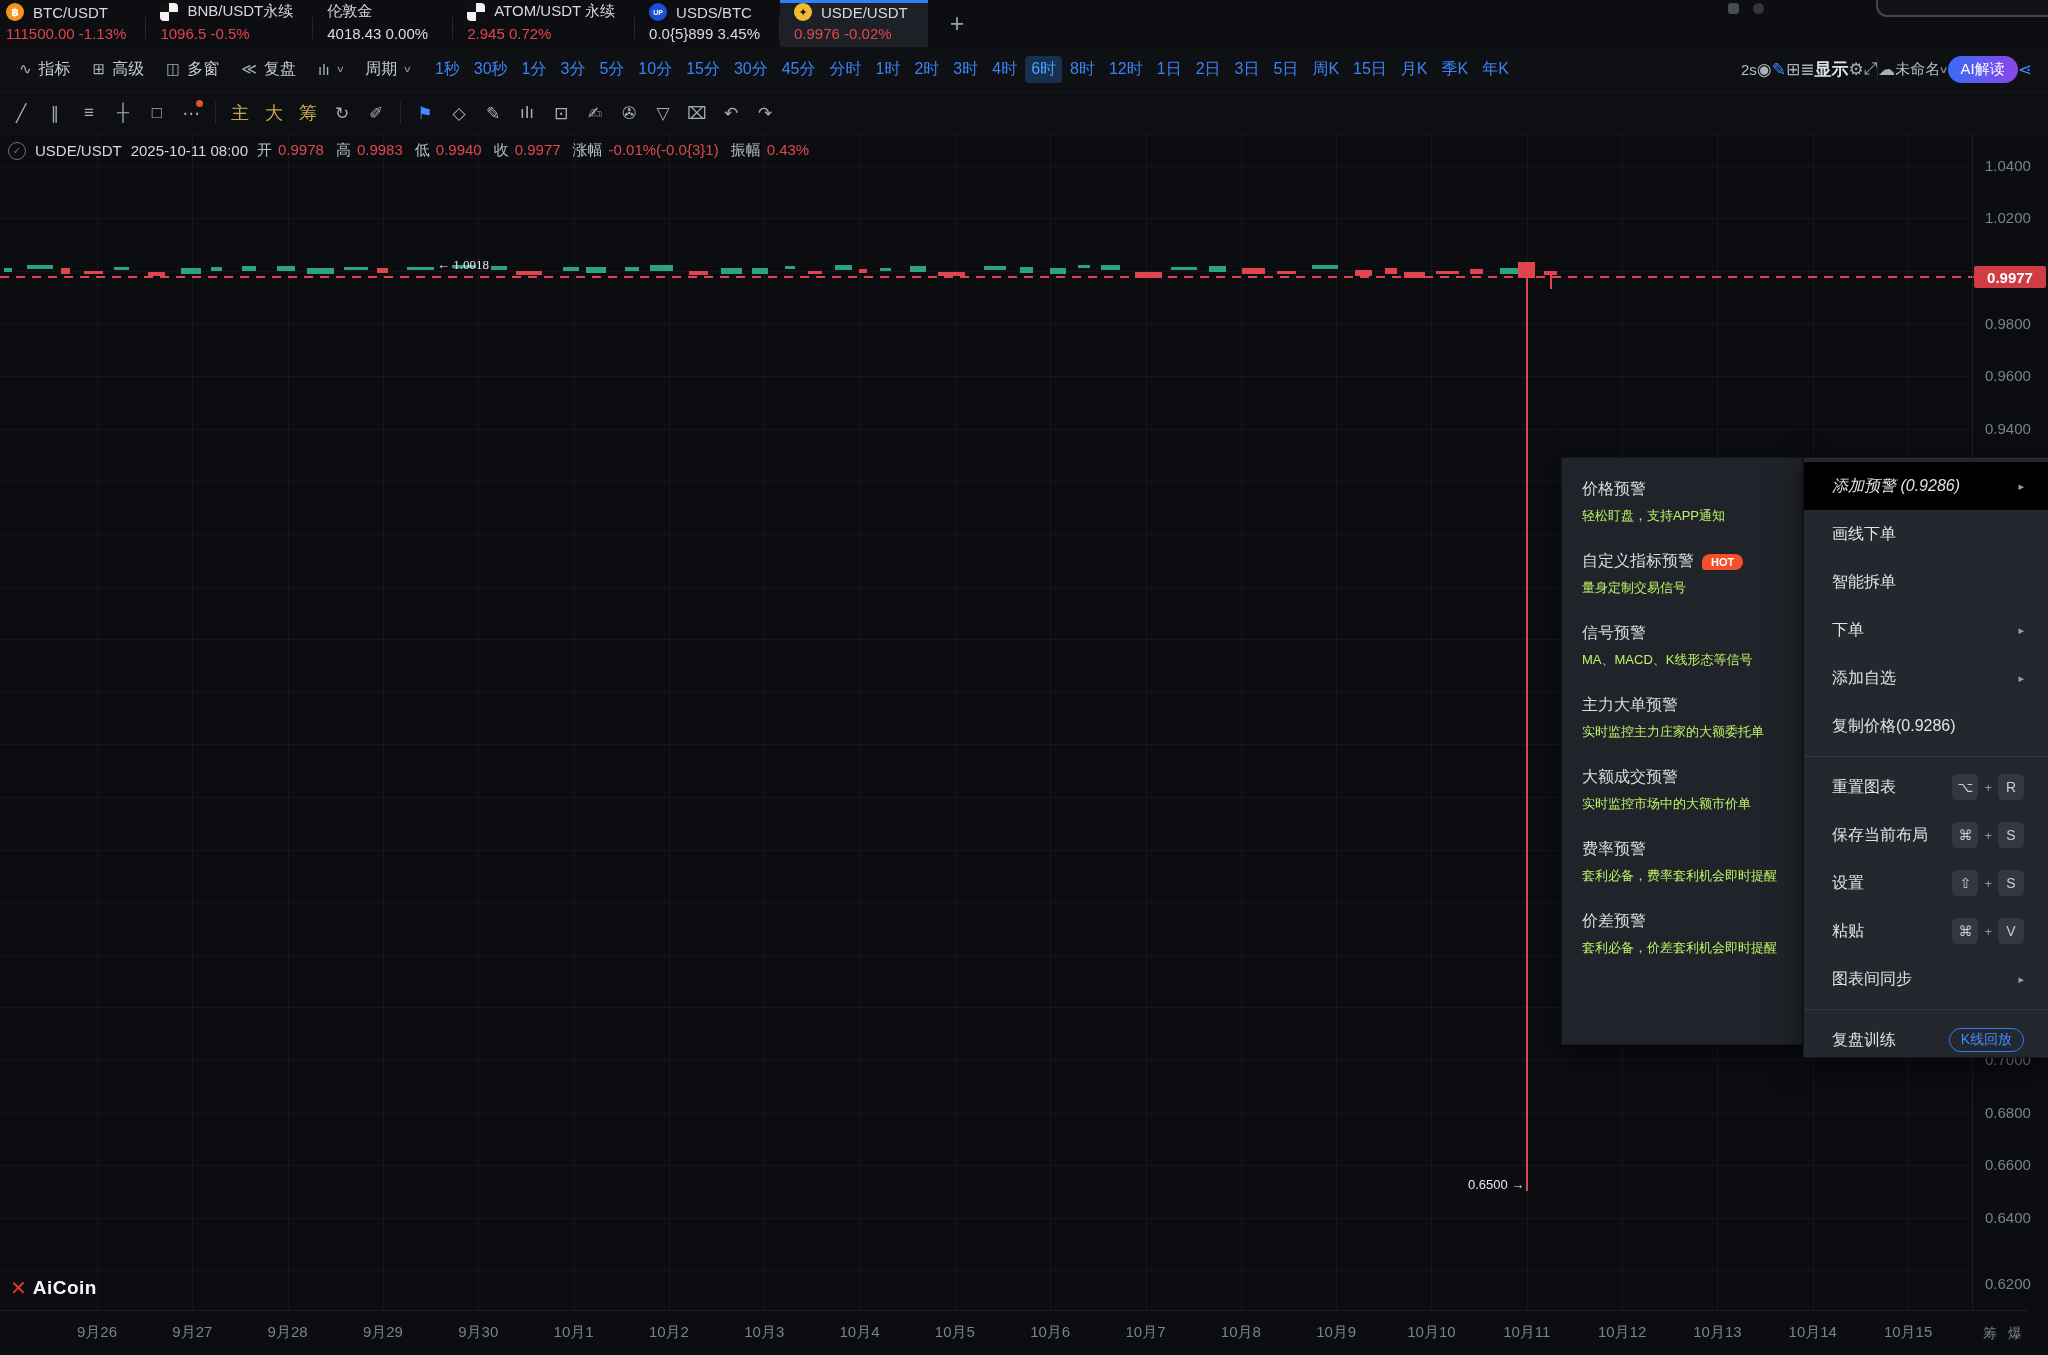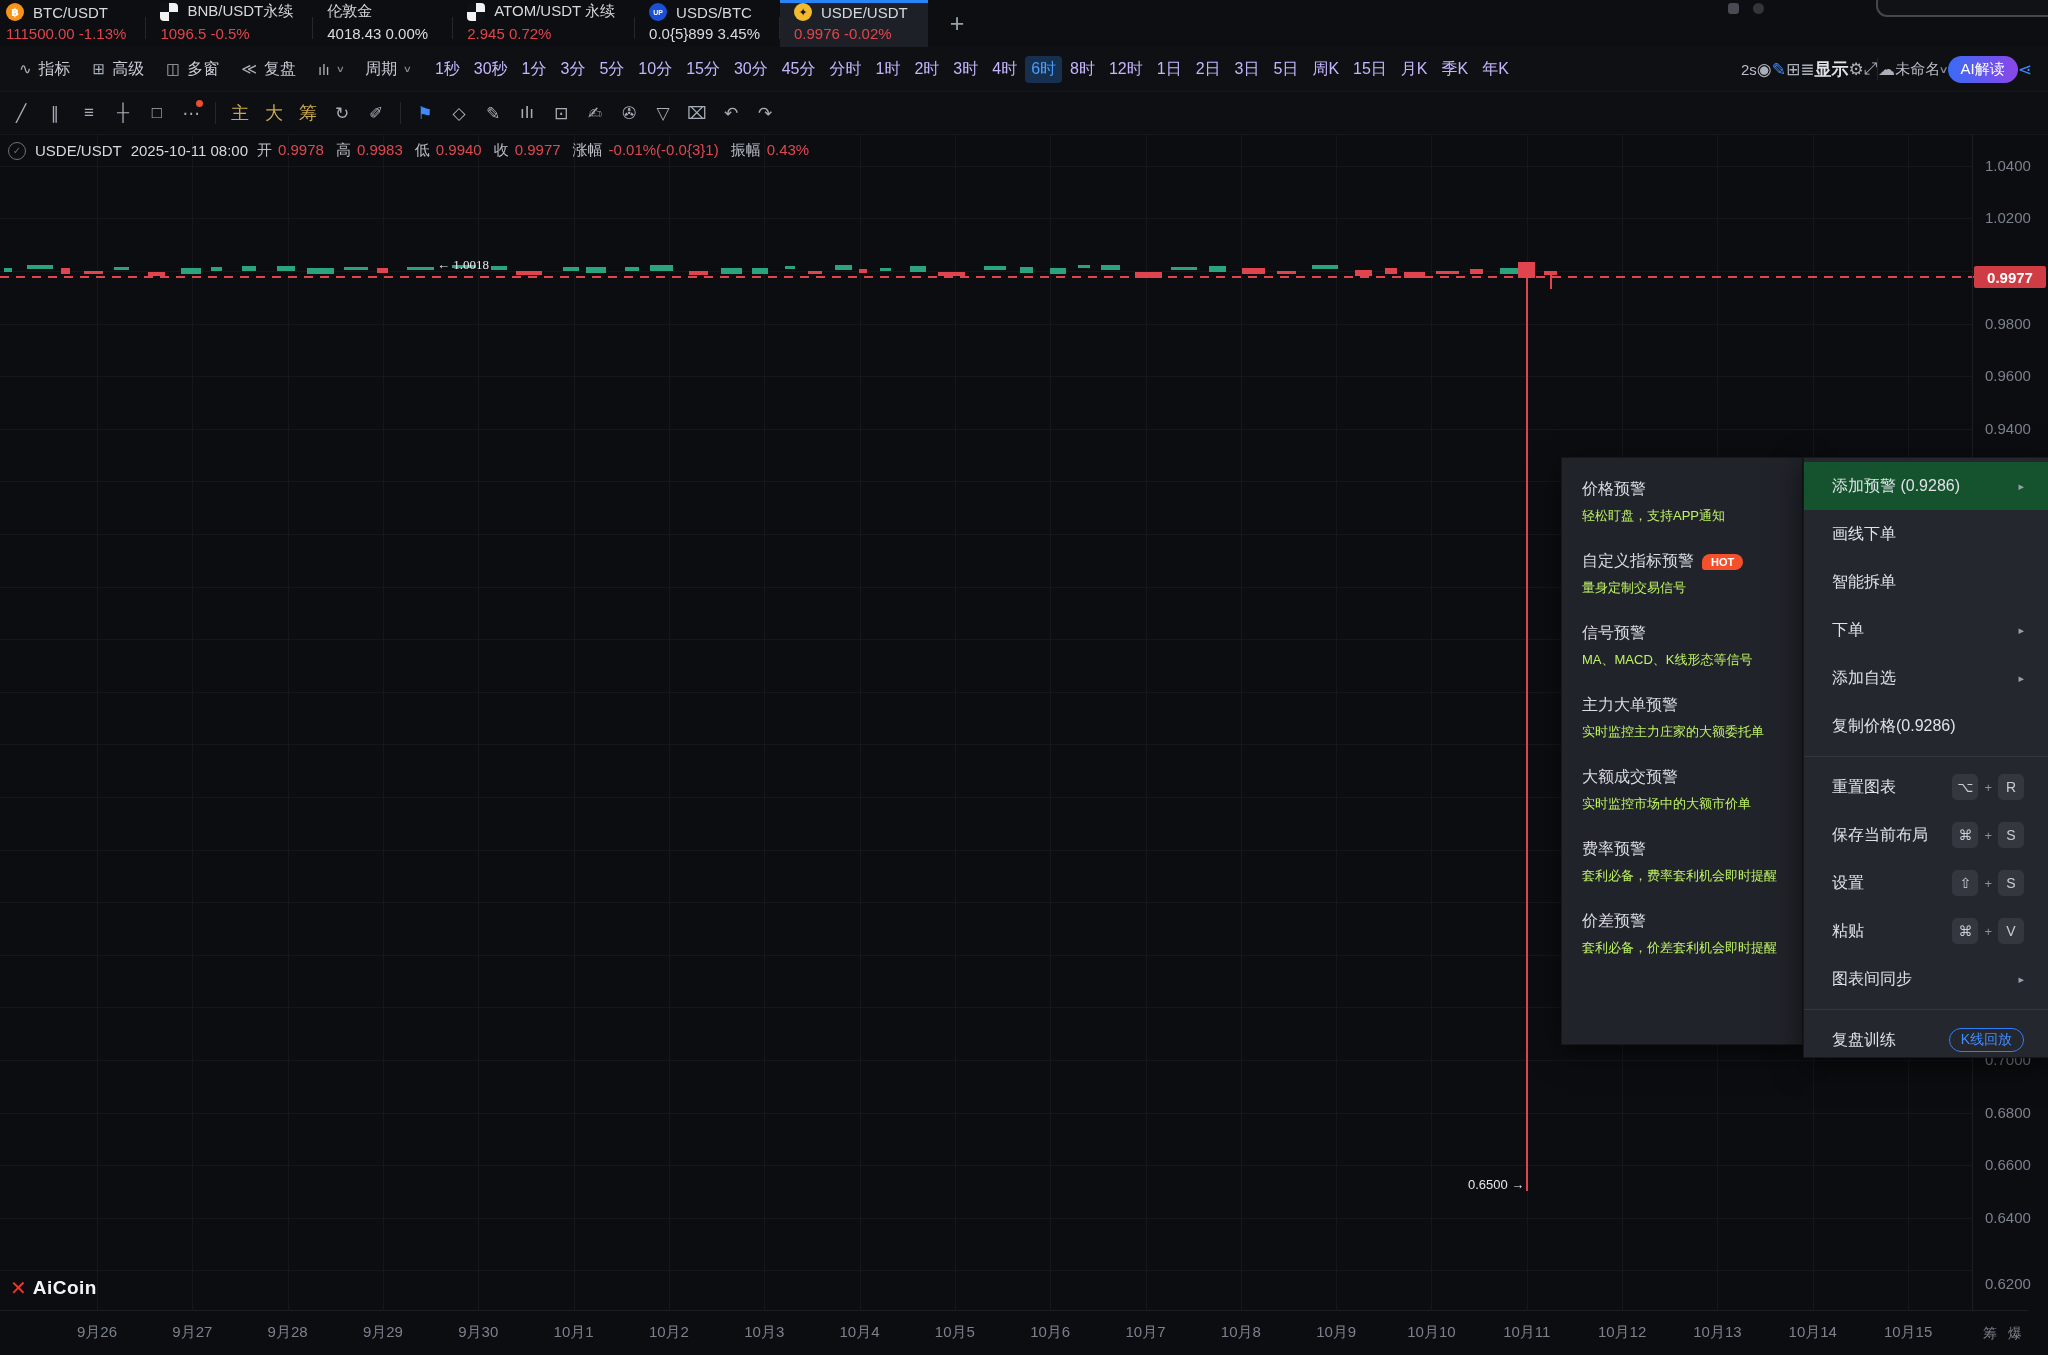--- a/index.html
+++ b/index.html
@@ -29,21 +29,21 @@
   .os-dots span:last-child{border-radius:50%;opacity:.5;}
 
   
   .toolbar{position:absolute;left:0;top:47px;width:2048px;height:45px;background:#0e1014;border-bottom:1px solid #17191e;
            display:flex;align-items:center;padding:0 0 0 8px;box-sizing:border-box;}
   .tb-left{display:flex;align-items:center;}
   .tbtn{display:flex;align-items:center;gap:7px;font-size:16px;color:#c6cad2;padding:0 11px;cursor:pointer;white-space:nowrap;}
   .tbtn .ic{font-size:15px;color:#aab0ba;}
   .chev{font-size:9px;color:#8a8f99;transform:scaleX(1.4);}
   .tframes{display:flex;align-items:center;margin-left:6px;}
-  .tf{font-size:16px;color:#c4b5fd;padding:3px 6px;margin:0 1px;border-radius:4px;cursor:pointer;white-space:nowrap;}
+  .tf{font-size:16px;color:#3b82f6;padding:3px 6px;margin:0 1px;border-radius:4px;cursor:pointer;white-space:nowrap;}
   .tf.active{color:#4a9eff;background:#17304f;}
   .tb-right{margin-left:auto;display:flex;align-items:center;padding-right:16px;}
   .tbr-txt{font-size:15px;color:#b8bdc6;cursor:pointer;}
   .tbr-ic{font-size:17px;color:#aab0ba;cursor:pointer;}
   .tbr-ic.blue{color:#3c8cff;}
   .tbr-show{font-size:17px;font-weight:bold;color:#dfe3e9;cursor:pointer;}
   .tbr-sep{width:1px;height:22px;background:#23262c;}
   .tbr-chev{font-size:10px;color:#8a8f99;transform:scaleX(1.4);}
   .ai-pill{background:linear-gradient(90deg,#3a6bf5,#8b46e8);color:#fff;font-size:15px;padding:4px 13px;border-radius:15px;cursor:pointer;}
 
@@ -81,21 +81,21 @@
   .time-axis{position:absolute;left:0;top:1310px;width:2028px;height:45px;border-top:1px solid #1b1e23;z-index:5;}
   .xtick{position:absolute;top:12px;width:90px;text-align:center;font-size:15px;color:#7b818d;}
   .corner-tools{position:absolute;right:6px;top:14px;display:flex;gap:11px;font-size:14px;color:#7b818d;}
   .corner-tools span{cursor:pointer;}
 
   
   .ctxmenu{position:absolute;left:1803px;top:457px;width:245px;height:601px;background:#24272d;z-index:21;
            box-shadow:0 8px 28px rgba(0,0,0,.6);padding:4px 0;box-sizing:border-box;border:1px solid #15171a;border-right:none;}
   .cm-item{height:48px;display:flex;align-items:center;justify-content:space-between;padding:0 24px 0 28px;
            font-size:16px;color:#dfe2e7;cursor:pointer;white-space:nowrap;}
-  .cm-item.hl{background:#14532d;}
+  .cm-item.hl{background:#000000;font-style:italic;}
   .cm-arrow{color:#9aa0aa;font-size:11px;}
   .cm-keys{display:flex;align-items:center;gap:6px;}
   .key{width:26px;height:26px;border-radius:5px;background:#34373e;color:#c8ccd4;font-size:14px;
        display:flex;align-items:center;justify-content:center;}
   .plus{color:#8a8f99;font-size:13px;}
   .cm-div{height:1px;background:#33363c;margin:6px 0;}
   .kbadge{border:1.5px solid #2e7ef7;color:#3f8dff;font-size:14px;padding:2px 11px;border-radius:14px;}
 
   
   .submenu{position:absolute;left:1561px;top:457px;width:242px;height:588px;background:#202329;z-index:20;

